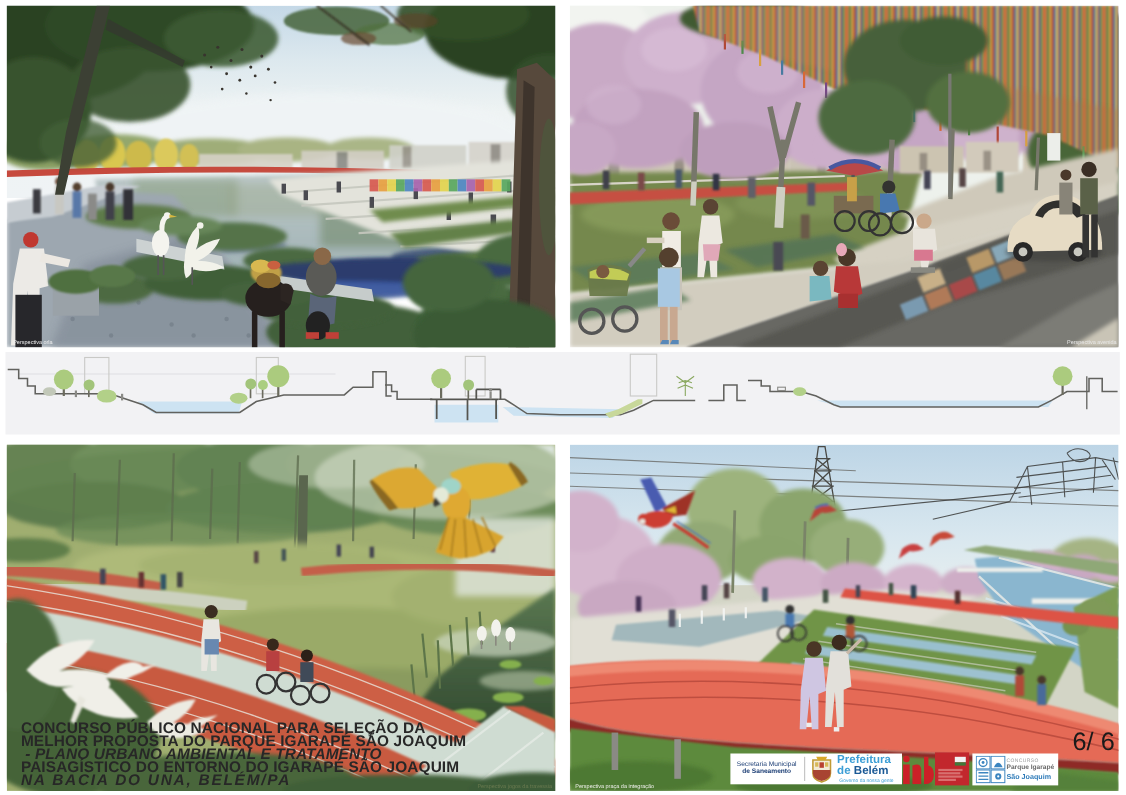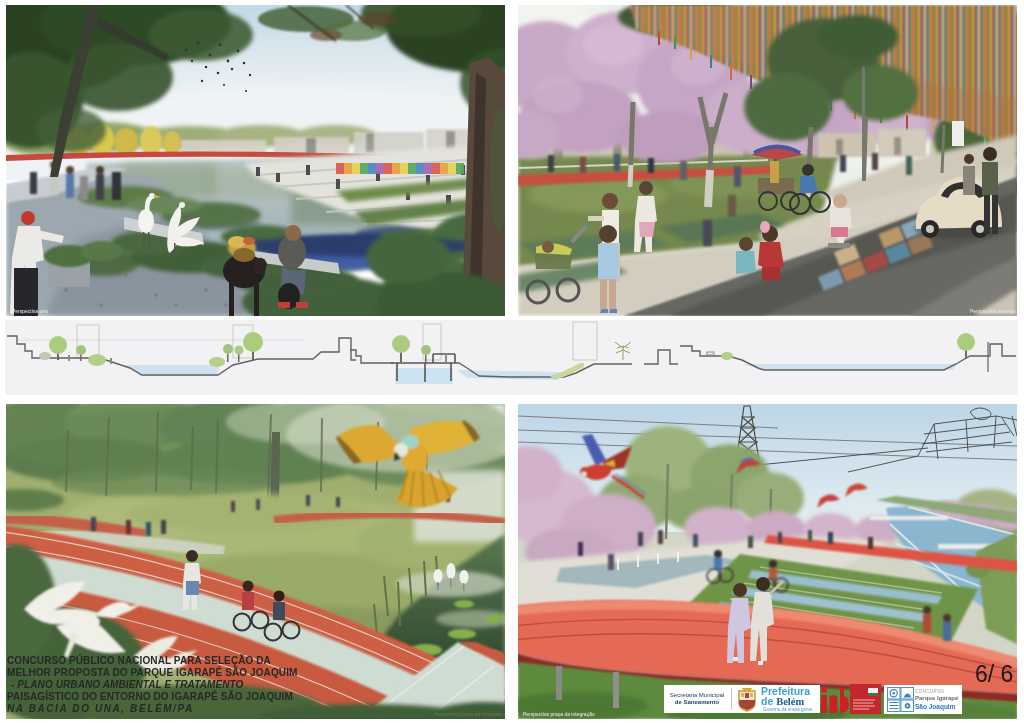--- a/index.html
+++ b/index.html
@@ -1062,21 +1062,21 @@
       <rect x="405" y="210" width="8" height="19" fill="#b04838"></rect>
       <rect x="425" y="218" width="8" height="19" fill="#486a9a"></rect>
       <circle cx="409" cy="206" r="4" fill="#4a382a"></circle>
       <circle cx="429" cy="214" r="4" fill="#4a382a"></circle>
     </g>
 
     <text x="5" y="312" font-size="5" fill="#f0f0ec">Perspectiva praça da integração</text>
     </svg>
   </div>
 
-  <div style="position:absolute;left:7px;top:655px;color:#272727;font-size:10px;font-weight:bold;letter-spacing:0.1px;line-height:12.1px;white-space:nowrap;">
+  <div style="position:absolute;left:19px;top:655px;color:#272727;font-size:14px;font-weight:bold;letter-spacing:0.1px;line-height:12.1px;white-space:nowrap;">
     CONCURSO PÚBLICO NACIONAL PARA SELEÇÃO DA<br>
     MELHOR PROPOSTA DO PARQUE IGARAPÉ SÃO JOAQUIM<br>
     <span style="margin-left:4px;font-style:italic;">- PLANO URBANO AMBIENTAL E TRATAMENTO</span><br>
     PAISAGÍSTICO DO ENTORNO DO IGARAPÉ SÃO JOAQUIM<br>
     <span style="letter-spacing:1.6px;font-style:italic;">NA BACIA DO UNA, BELÉM/PA</span>
   </div>
 
   <div style="position:absolute;left:664px;top:685px;width:156px;height:28px;background:#ffffff;"></div>
 
   <div style="position:absolute;left:666px;top:692px;width:62px;text-align:center;color:#1b3d74;font-size:6px;line-height:6.5px;">Secretaria Municipal<br><b>de Saneamento</b></div>
@@ -1087,21 +1087,21 @@
     <svg width="24" height="25" viewBox="0 0 24 25">
       <path d="M4,4 h16 v12 q0,6 -8,8 q-8,-2 -8,-8 Z" fill="#f2ead6" stroke="#c09a34" stroke-width="1.4"></path>
       <path d="M4,13 h16 v3 q0,5 -8,7 q-8,-2 -8,-7 Z" fill="#a84432"></path>
       <path d="M7,1 h10 l-1.5,3 h-7 Z" fill="#d8a828"></path>
       <rect x="10" y="6" width="4" height="5" fill="#b84030"></rect>
       <rect x="6" y="6" width="3" height="4" fill="#d8b858"></rect>
       <rect x="15" y="6" width="3" height="4" fill="#d8b858"></rect>
     </svg>
   </div>
 
-  <div style="position:absolute;left:761px;top:686px;width:62px;color:#3d9fd6;font-weight:bold;font-size:10.5px;line-height:10px;">Prefeitura<br><span>de </span><span style="color:#1b5a96;font-family:Liberation Serif, serif;">Belém</span></div>
+  <div style="position:absolute;left:761px;top:686px;width:62px;color:#3d9fd6;font-weight:bold;font-size:10.5px;line-height:10px;">Prefeitura<br><span>de </span><span style="color:#1b5a96;">Belém</span></div>
 
   <div style="position:absolute;left:763px;top:707px;width:60px;color:#3d9fd6;font-size:4.5px;">Governo da nossa gente</div>
 
   <div style="position:absolute;left:820px;top:686px;width:30px;height:27px;">
     <svg width="30" height="27" viewBox="0 0 30 27">
       <circle cx="4" cy="4" r="3" fill="#cc2027"></circle>
       <rect x="1" y="9" width="6" height="18" fill="#cc2027"></rect>
       <path d="M9.5,27 V10 q7,-3 8,3 v14 Z" fill="#cc2027"></path>
       <path d="M20,27 V2 h4 v8 q5,1 5,8.5 q0,8.5 -9,8.5 Z" fill="#cc2027"></path>
     </svg>

